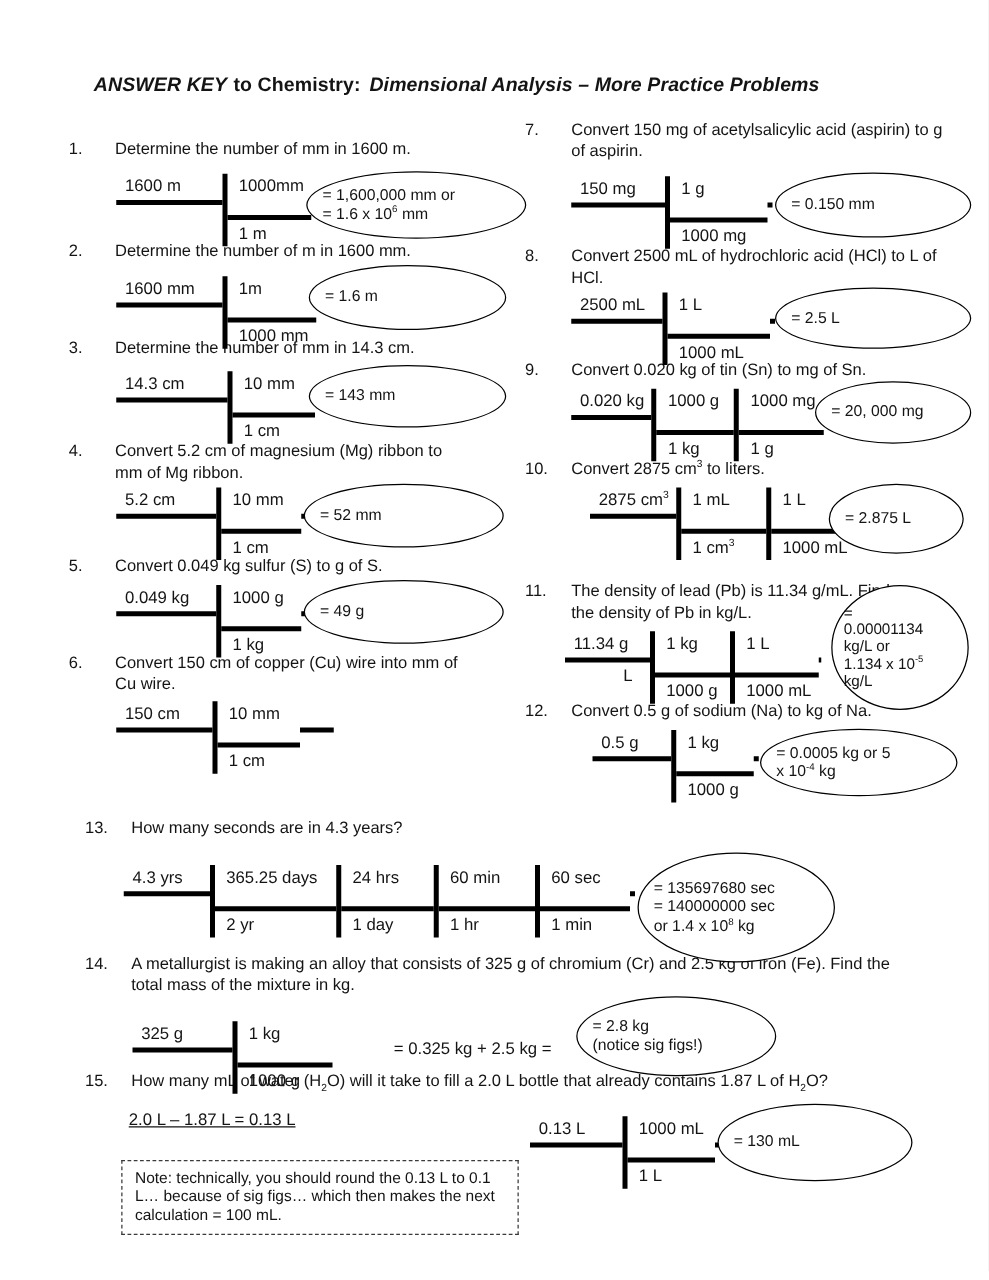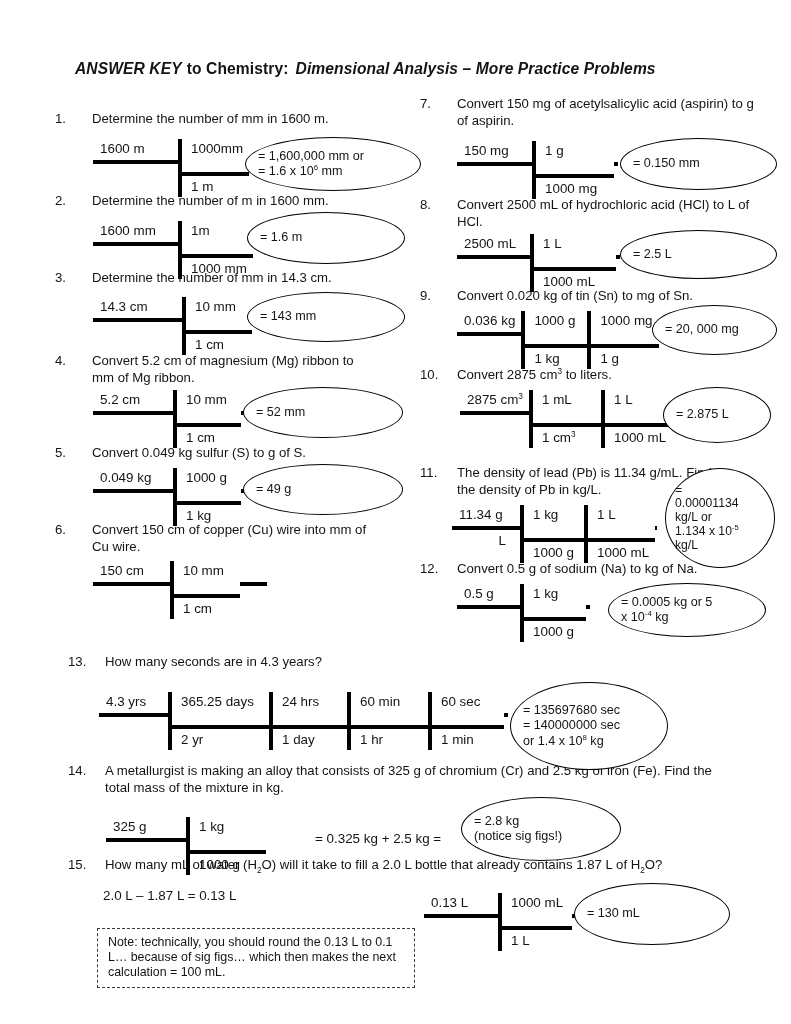--- a/index.html
+++ b/index.html
@@ -21,21 +21,21 @@
   .cell.lead .rb{padding:0 6px 0 7px;}
   .cell.lead .rb.right{text-align:right;padding-right:14px;}
   .cell.vbar{border-left:4px solid #000;}
   .cell.ext .rt,.cell.ext .rb{padding:0;}
 
   .oval{position:absolute;border:1.5px solid #000;border-radius:50%;background:#fff;
         display:flex;align-items:center;box-sizing:border-box;padding:2px 12px;
         font-size:12.6px;line-height:15.5px;z-index:2;}
   .oval.small-text{font-size:12.2px;line-height:13.8px;padding:2px 9px;}
 
-  .work{position:absolute;font-size:13.4px;white-space:nowrap;}
+  .work{position:absolute;font-size:13.4px;white-space:nowrap;text-decoration:underline;}
   .inline-eq{position:absolute;font-size:13.4px;white-space:nowrap;}
   .notebox{position:absolute;border:1.2px dashed #3a3a3a;box-sizing:border-box;
            padding:6px 10px;font-size:12.4px;line-height:15.2px;}
   sup,sub{font-size:0.62em;line-height:0;}
 </style>
 </head>
 <body>
 
 <div class="page">
 
@@ -215,21 +215,21 @@
   <div class="oval" style="left:620px;top:230px;width:157px;height:49px">
     <div>=  2.5  L</div>
   </div>
 
   <div class="prob" style="left:420px;top:287px;width:335px">
     <div class="pnum">9.</div>
     <div class="ptext">Convert 0.020 kg of tin (Sn) to mg of Sn.</div>
   </div>
   <div class="rail" style="left:457px;top:311px">
     <div class="cell lead" style="min-width:62px">
-      <div class="rt">0.036 kg</div>
+      <div class="rt">0.020 kg</div>
       <div class="rb"></div>
     </div>
     <div class="cell vbar" style="min-width:66px">
       <div class="rt">1000 g</div>
       <div class="rb">1 kg</div>
     </div>
     <div class="cell vbar" style="min-width:70px">
       <div class="rt">1000 mg</div>
       <div class="rb">1 g</div>
     </div>
@@ -239,21 +239,21 @@
       </div>
   </div>
   <div class="oval" style="left:652px;top:305px;width:125px;height:50px">
     <div>=  20, 000 mg</div>
   </div>
 
   <div class="prob" style="left:420px;top:366px;width:335px">
     <div class="pnum">10.</div>
     <div class="ptext">Convert 2875 cm<sup>3</sup> to liters.</div>
   </div>
-  <div class="rail" style="left:460px;top:390px">
+  <div class="rail" style="left:472px;top:390px">
     <div class="cell lead" style="min-width:61px">
       <div class="rt">2875 cm<sup>3</sup></div>
       <div class="rb"></div>
     </div>
     <div class="cell vbar" style="min-width:72px">
       <div class="rt">1 mL</div>
       <div class="rb">1 cm<sup>3</sup></div>
     </div>
     <div class="cell vbar" style="min-width:72px">
       <div class="rt">1 L</div>
@@ -291,21 +291,21 @@
       </div>
   </div>
   <div class="oval small-text" style="left:665px;top:468px;width:110px;height:100px">
     <div>=<br>0.00001134<br>kg/L  or<br>1.134 x 10<sup>-5</sup><br>kg/L</div>
   </div>
 
   <div class="prob" style="left:420px;top:560px;width:340px">
     <div class="pnum">12.</div>
     <div class="ptext">Convert 0.5 g of sodium (Na) to kg of Na.</div>
   </div>
-  <div class="rail" style="left:457px;top:584px">
+  <div class="rail" style="left:474px;top:584px">
     <div class="cell lead" style="min-width:63px">
       <div class="rt">0.5 g</div>
       <div class="rb"></div>
     </div>
     <div class="cell vbar" style="min-width:66px">
       <div class="rt">1 kg</div>
       <div class="rb">1000 g</div>
     </div>
     <div class="cell ext" style="width:4px">
         <div class="rt"></div>

